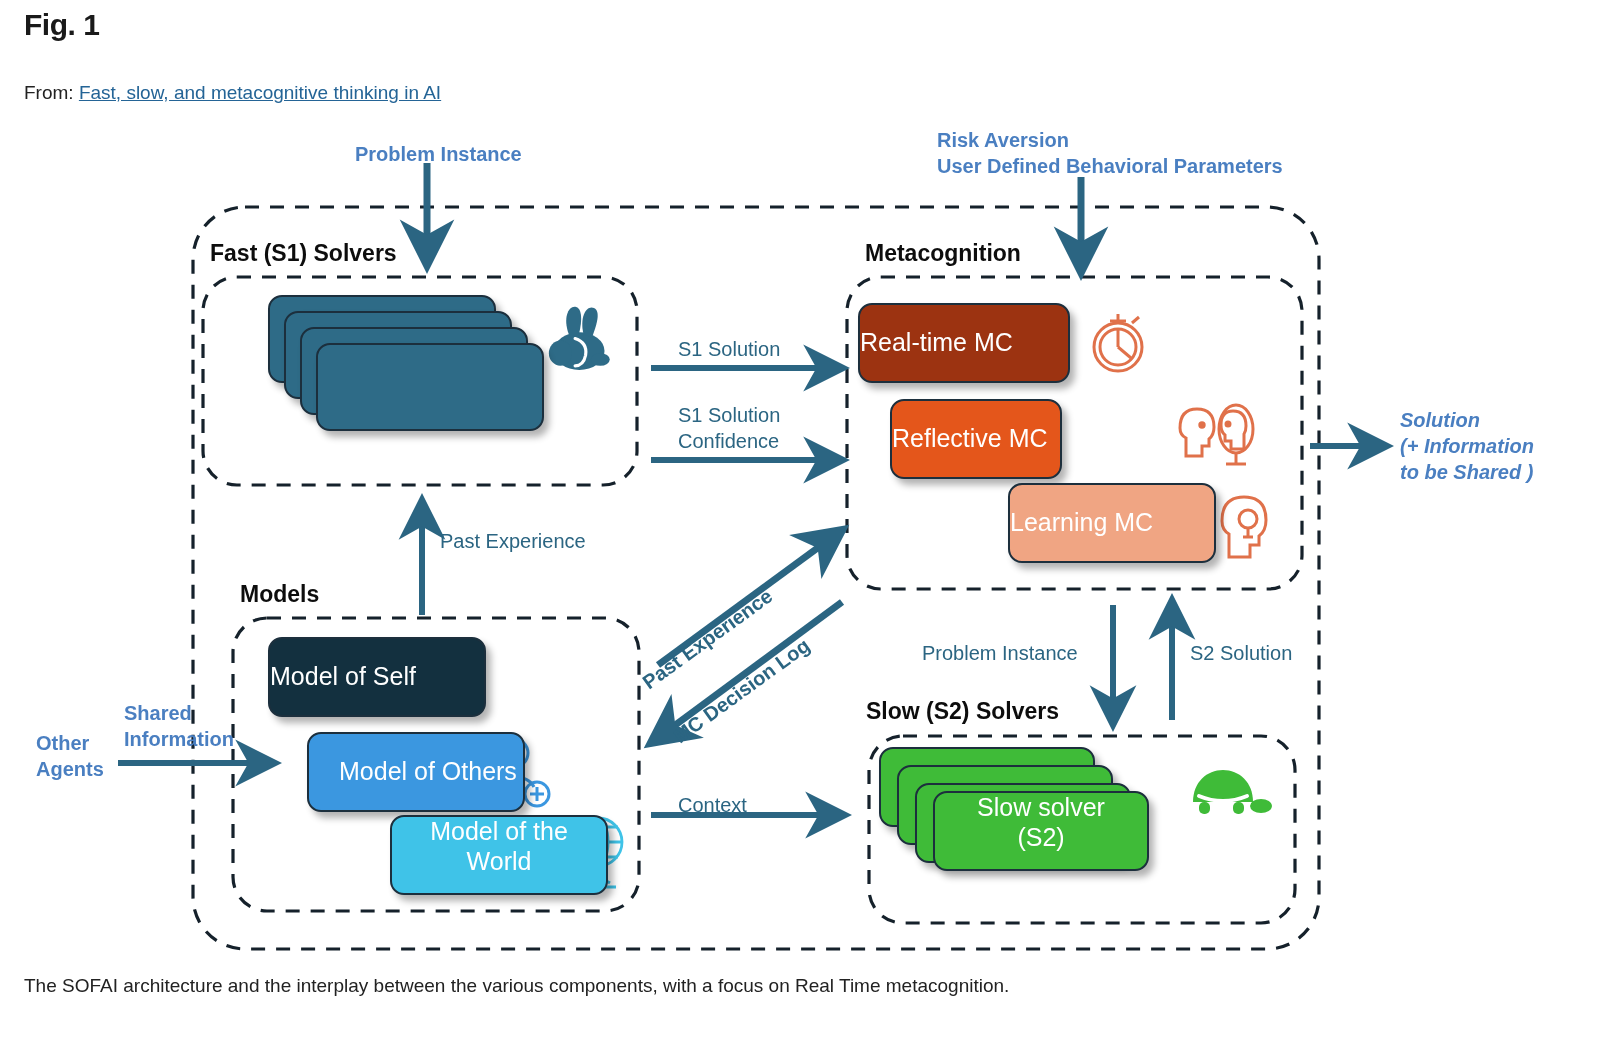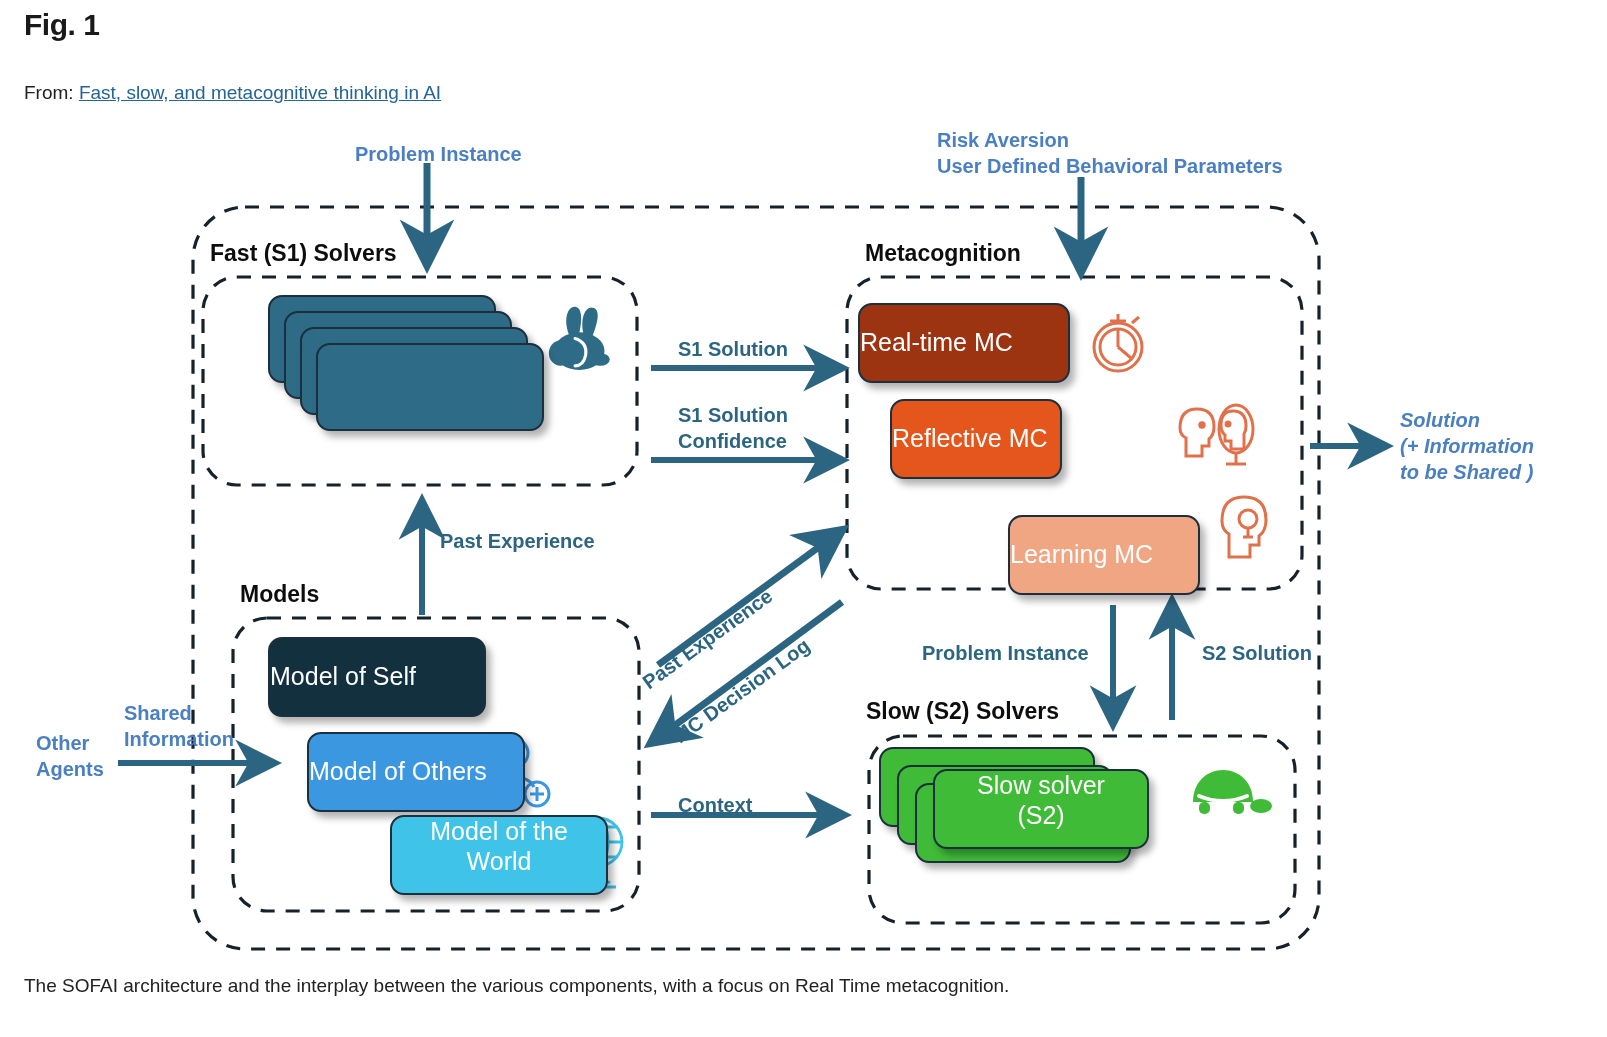--- a/index.html
+++ b/index.html
@@ -48,21 +48,21 @@
     font-family:"Liberation Sans", sans-serif;
   }
   .box.stackghost { border-radius:14px; }
   .grouplabel {
     position:absolute;
     font-size:23px; font-weight:bold; color:#0d0d0d;
     white-space:nowrap;
   }
   .edgelabel {
     position:absolute;
-    font-size:20px; font-weight:bold; color:#2b6582;
+    font-size:20px; font-weight:normal; color:#2b6582;
     white-space:nowrap;
     line-height:1.28;
   }
   .extlabel {
     position:absolute;
     font-size:20px; font-weight:bold; color:#4a7fc1;
     white-space:nowrap;
     line-height:1.30;
   }
   .rot-label {
@@ -203,49 +203,49 @@
   <div class="box stackghost" style="left:284px; top:196px; width:228px; height:88px; background:#2e6b87;"></div>
   <div class="box stackghost" style="left:300px; top:212px; width:228px; height:88px; background:#2e6b87;"></div>
   <div class="box stackghost" style="left:316px; top:228px; width:228px; height:88px; background:#2e6b87;"></div>
 
   <div class="grouplabel" style="left:240px; top:466px;">Models</div>
 
   <div class="box" style="left:268px; top:522px; width:218px; height:80px; background:#13303f;">
     <span>Model of Self</span>
   </div>
 
-  <div class="box" style="left:307px; top:617px; width:218px; height:80px; background:#3b97e0;">
+  <div class="box" style="left:307px; top:617px; width:218px; height:80px; background:#3b97e0;padding-left:30px;">
     <span>Model of Others</span>
   </div>
 
   <div class="box" style="left:390px; top:700px; width:218px; height:80px; background:#3fc3e8; flex-direction:column;">
     <span>Model of the</span>
     <span>World</span>
   </div>
 
   <div class="grouplabel" style="left:865px; top:125px;">Metacognition</div>
 
   <div class="box" style="left:858px; top:188px; width:212px; height:80px; background:#9c3311;">
     <span>Real-time MC</span>
   </div>
 
   <div class="box" style="left:890px; top:284px; width:172px; height:80px; background:#e4561b;">
     <span>Reflective MC</span>
   </div>
 
-  <div class="box" style="left:1008px; top:400px; width:192px; height:80px; background:#f0a583;">
+  <div class="box" style="left:1008px; top:368px; width:208px; height:80px; background:#f0a583;">
     <span>Learning MC</span>
   </div>
 
   <div class="grouplabel" style="left:866px; top:583px;">Slow (S2) Solvers</div>
 
   <div class="box stackghost" style="left:879px; top:632px; width:216px; height:80px; background:#3fbb38;"></div>
   <div class="box stackghost" style="left:897px; top:650px; width:216px; height:80px; background:#3fbb38;"></div>
   <div class="box stackghost" style="left:915px; top:668px; width:216px; height:80px; background:#3fbb38;"></div>
-  <div class="box" style="left:933px; top:654px; width:216px; height:80px; background:#3fbb38; flex-direction:column;">
+  <div class="box" style="left:933px; top:676px; width:216px; height:80px; background:#3fbb38; flex-direction:column;">
     <span>Slow solver</span>
     <span>(S2)</span>
   </div>
 
   <div class="edgelabel" style="left:678px; top:222px;">S1 Solution</div>
 
   <div class="edgelabel" style="left:678px; top:288px;">
     <div>S1 Solution</div>
     <div>Confidence</div>
   </div>
@@ -253,21 +253,21 @@
   <div class="edgelabel" style="left:440px; top:414px;">Past Experience</div>
 
   <div class="rot-label" style="left:652px; top:556px; transform:rotate(-36deg);">Past Experience</div>
 
   <div class="rot-label" style="left:683px; top:610px; transform:rotate(-36deg);">MC Decision Log</div>
 
   <div class="edgelabel" style="left:678px; top:678px;">Context</div>
 
   <div class="edgelabel" style="left:922px; top:526px;">Problem Instance</div>
 
-  <div class="edgelabel" style="left:1190px; top:526px;margin-left:12px;">S2 Solution</div>
+  <div class="edgelabel" style="left:1190px; top:526px;">S2 Solution</div>
 
   <div class="extlabel" style="left:355px; top:26px;">Problem Instance</div>
 
   <div class="extlabel" style="left:937px; top:12px;">
     <div>Risk Aversion</div>
     <div>User Defined Behavioral Parameters</div>
   </div>
 
   <div class="extlabel" style="left:36px; top:615px;">
     <div>Other</div>

